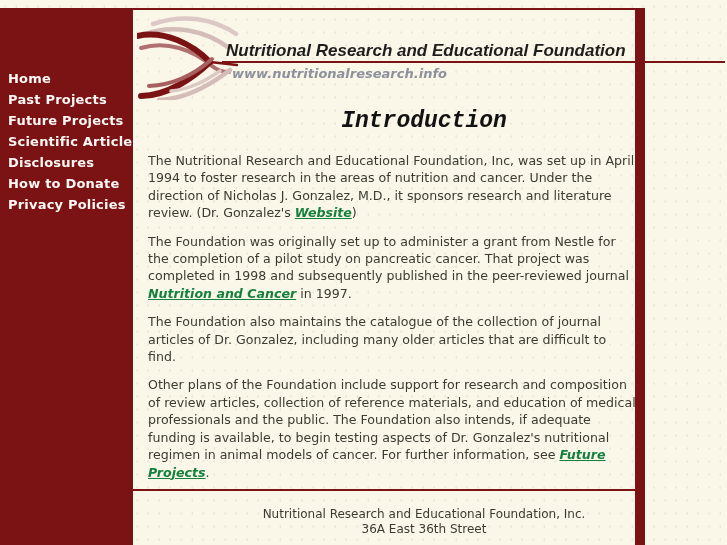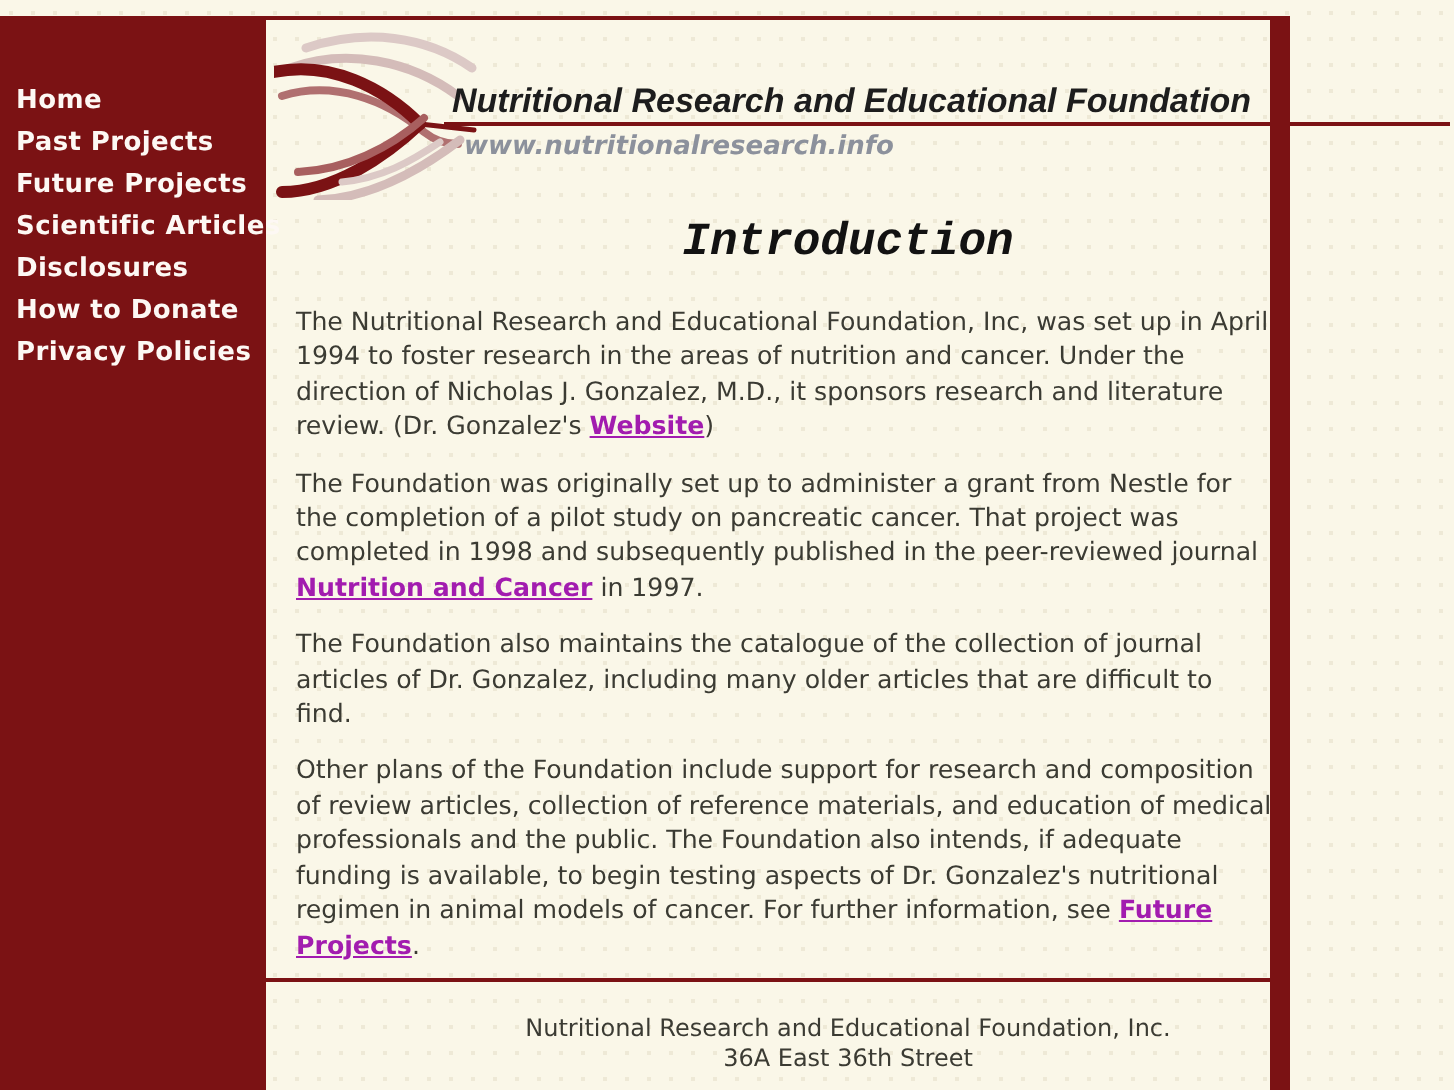--- a/index.html
+++ b/index.html
@@ -7,21 +7,21 @@
   body {
     font-family:"DejaVu Sans","Liberation Sans",sans-serif;
     background-color:#faf7e8;
     background-image:radial-gradient(#eee9d6 1px, transparent 1px);
     background-size:11px 13px;
     position:relative;
   }
   .top-line { position:absolute; left:0; top:8px; width:645px; height:2px; background:#7b1214; }
   .sidebar {
     position:absolute; left:0; top:8px; width:133px; height:537px;
-    background:#7b1214; padding-top:32px;
+    background:#7b1214; padding-top:60px;
   }
   .sidebar .nav-item {
     display:block; height:21px; line-height:21px; padding-left:8px;
     color:#fdf8f4; font-size:13px; font-weight:bold; cursor:pointer;
     white-space:nowrap; letter-spacing:0.2px;
   }
   .right-bar { position:absolute; left:635px; top:8px; width:10px; height:537px; background:#7b1214; }
   .content { position:absolute; left:133px; top:10px; width:582px; height:535px; }
   .header { position:relative; height:92px; }
   .logo { position:absolute; left:4px; top:2px; }
@@ -39,21 +39,21 @@
     margin-top:6px; text-align:center;
     font-family:Liberation Mono, monospace;
     font-size:23px; line-height:26px; font-weight:bold; font-style:italic; color:#121212;
   }
   .body-copy p {
     width:488px; margin:11px 0 0 15px;
     font-size:12.6px; line-height:17.4px; color:#3b3b33;
   }
   .body-copy p.first { margin-top:18px; }
   .body-copy a {
-    color:#a21caf; font-weight:bold; text-decoration:underline; cursor:pointer;
+    color:#15803d; font-weight:bold; text-decoration:underline; cursor:pointer;font-style:italic;
   }
   .bottom-rule { width:512px; height:2px; background:#7b1214; margin-top:8px; }
   .footer { margin-top:16px; text-align:center; font-size:12px; line-height:15px; color:#3b3b33; }
 </style>
 </head>
 <body>
 
 <div class="top-line"></div>
 
 <aside class="sidebar">

